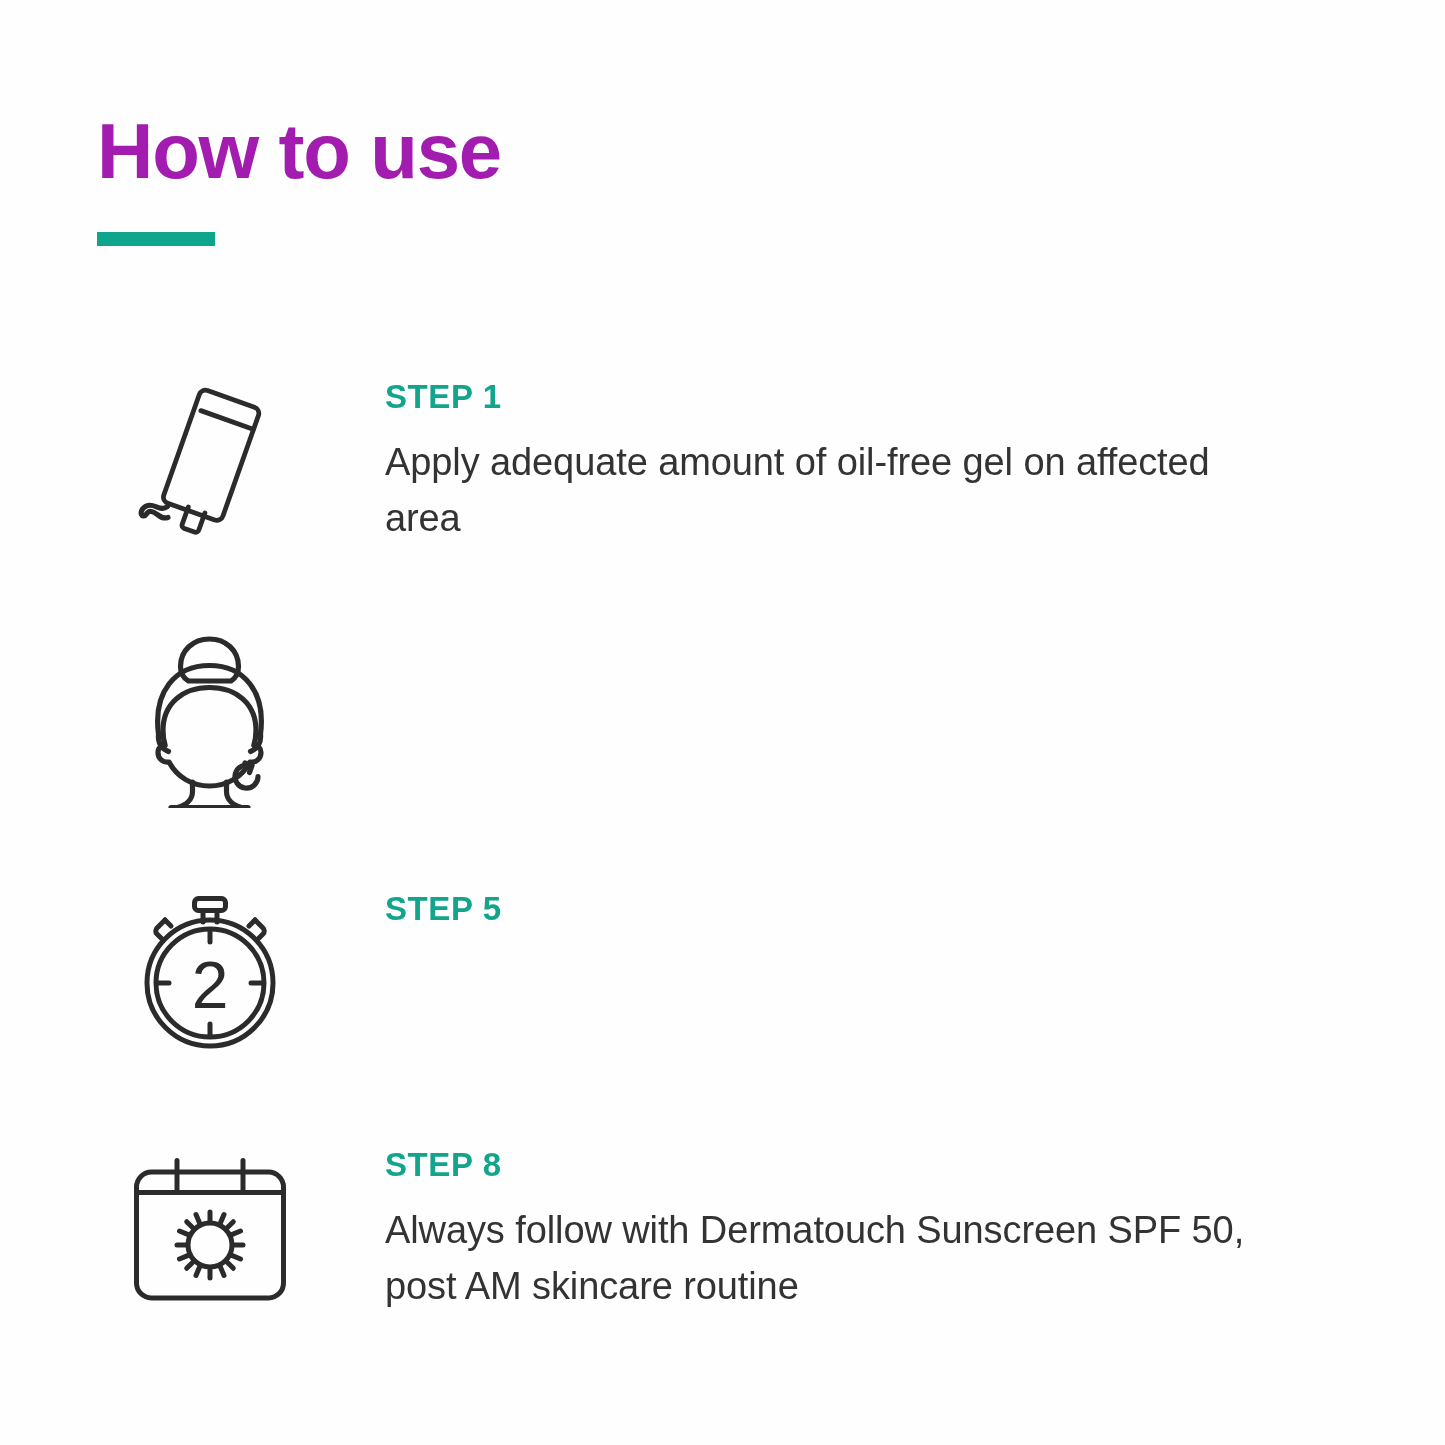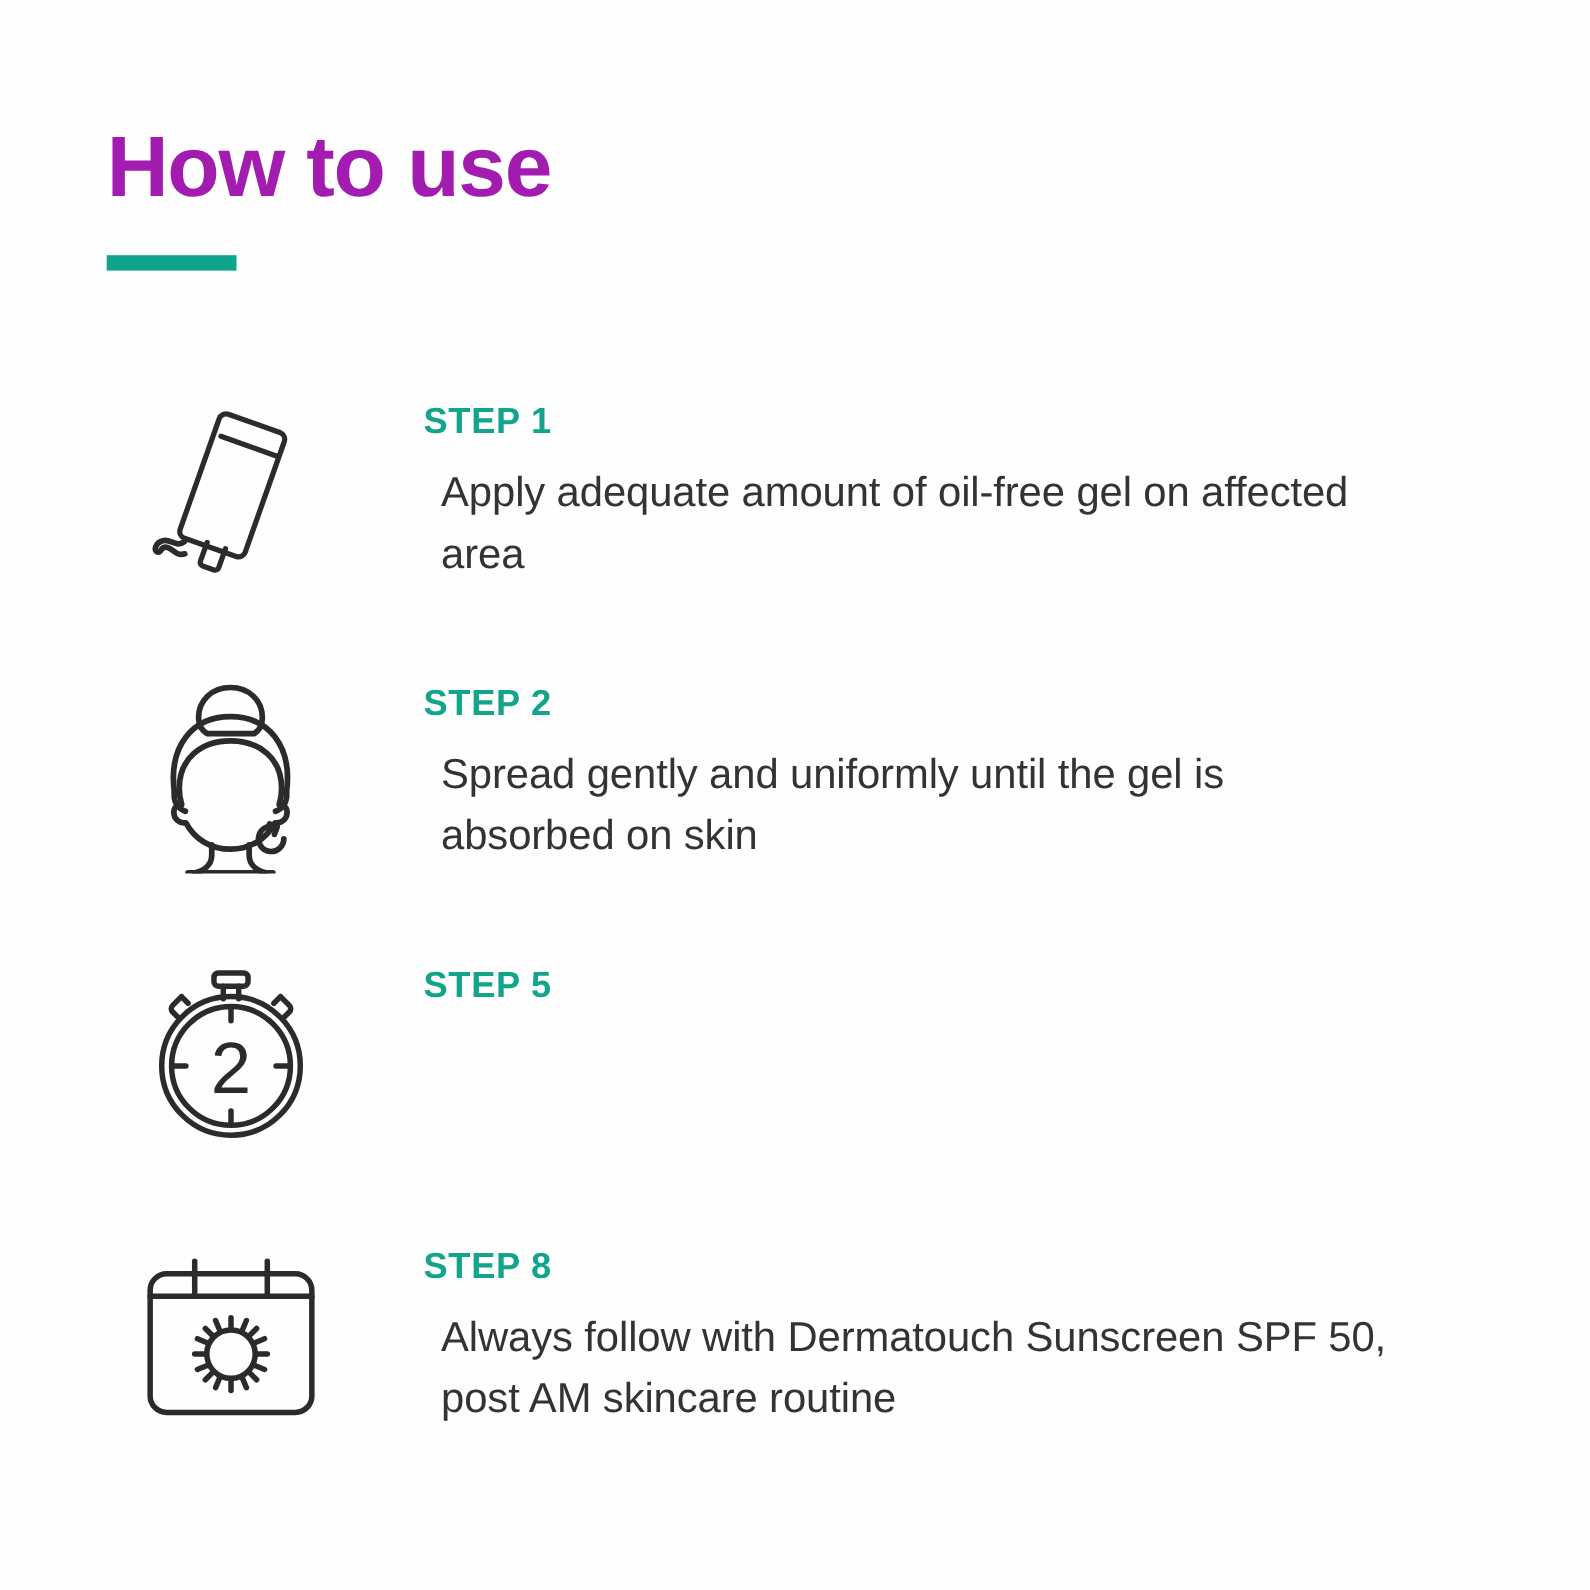--- a/index.html
+++ b/index.html
@@ -44,21 +44,21 @@
     margin-top: 42px;
     width: 118px;
     height: 14px;
     background: #0ea58c;
   }
 
   
   .steps {
     position: absolute;
     left: 0;
-    top: 358px;
+    top: 372px;
     width: 1290px;
   }
   .step-row {
     position: relative;
     display: flex;
     align-items: flex-start;
     height: 256px;
     padding-left: 120px;
     box-sizing: border-box;
   }
@@ -84,21 +84,21 @@
     color: #12a58c;
     letter-spacing: 0.6px;
     line-height: 1;
     margin: 0 0 22px 0;
   }
   .step-desc {
     font-size: 38px;
     font-weight: 400;
     color: #333333;
     line-height: 1.47;
-    margin: 16px;
+    margin: 0;
     max-width: 920px;
     letter-spacing: -0.1px;
   }
 
   
   .row-1 .step-icon { padding-top: 4px; }
   .row-2 .step-icon { padding-top: 2px; }
   .row-3 .step-icon { padding-top: 4px; }
   .row-4 .step-icon { padding-top: 14px; }
 </style>
@@ -167,24 +167,20 @@
                    C28.8 111.0 28.0 106.0 28.0 100.5 Z"></path>
 
           <path d="M57.5 152.0 L57.5 161.5 C57.5 170.5 50.0 175.5 42.5 177.5"></path>
           <path d="M91.5 152.0 L91.5 161.5 C91.5 170.5 99.0 175.5 106.5 177.5"></path>
 
           <path d="M36.0 177.5 L113.0 177.5"></path>
 
           <path d="M123.0 146.5 A11.5 11.5 0 1 1 116.0 136.0"></path>
           <path d="M110.0 133.0 L117.0 135.6 L114.5 142.5"></path>
         </svg>
-      </div>
-      <div class="step-body">
-        <div class="step-label">STEP 2</div>
-        <p class="step-desc">Spread gently and uniformly until the gel is absorbed on skin</p>
       </div>
     </div>
 
     <div class="step-row row-3">
       <div class="step-icon">
         <svg width="160" height="162" viewBox="0 0 160 162" fill="none" stroke="#2b2b2b" stroke-width="5" stroke-linecap="round" stroke-linejoin="round">
 
           <path d="M73.0 22.5 L73.0 34.0 M87.0 22.5 L87.0 34.0"></path>
 
           <rect x="64.5" y="10.5" width="31" height="12" rx="4"></rect>

